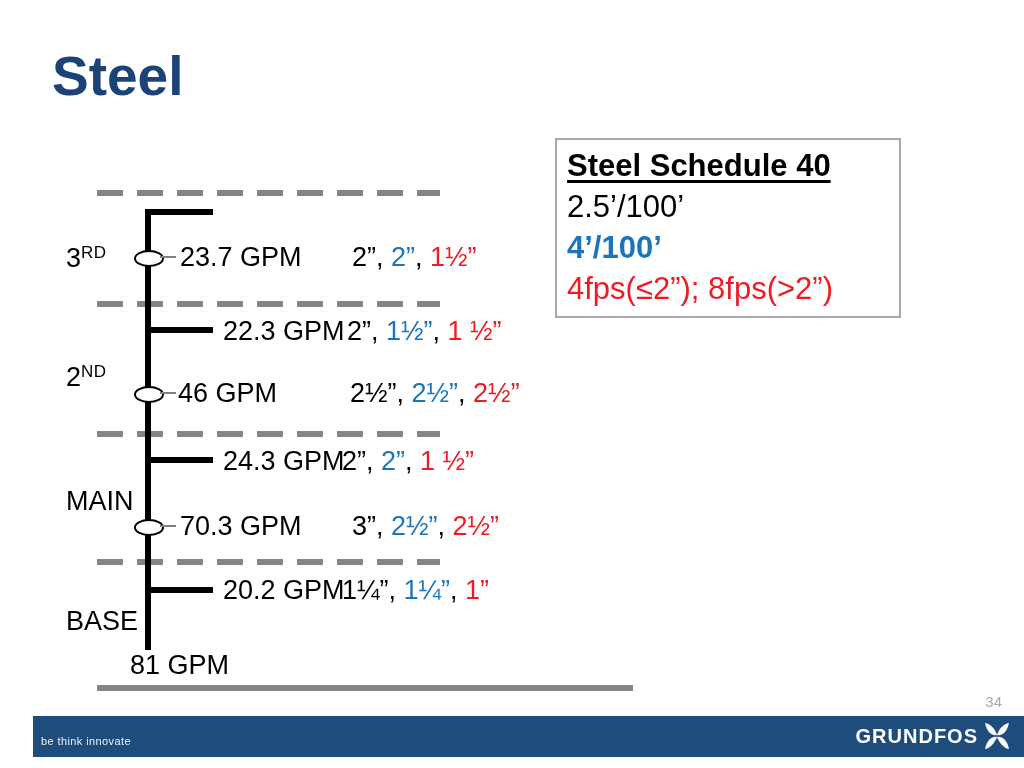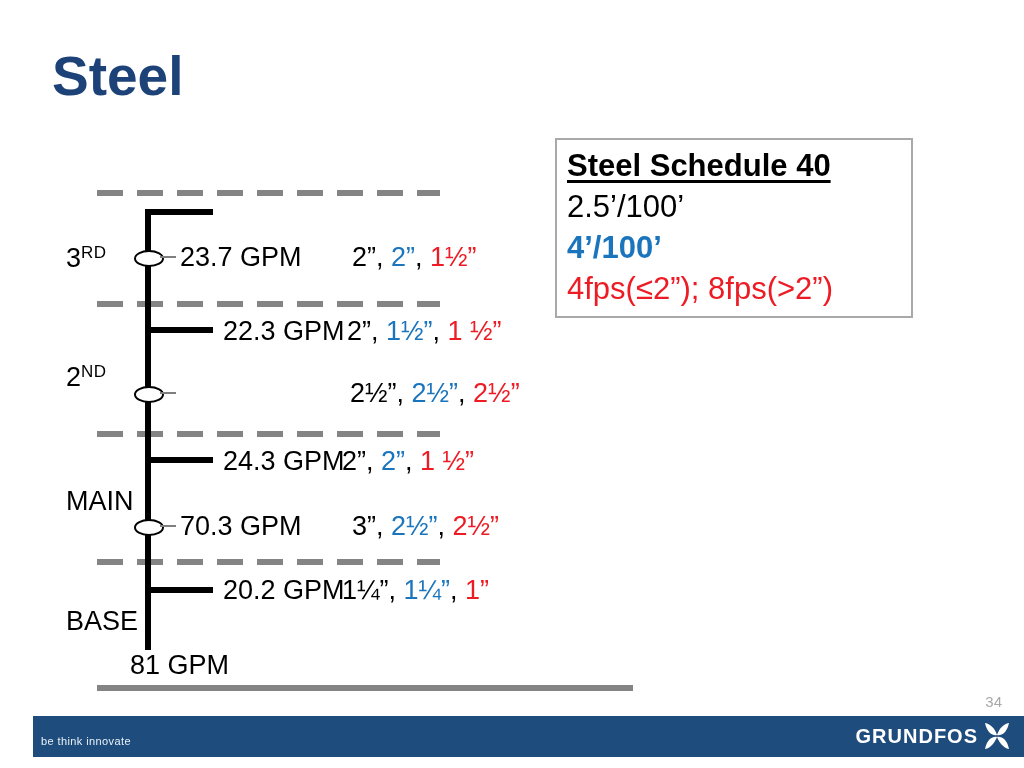--- a/index.html
+++ b/index.html
@@ -8,21 +8,21 @@
     font-family:"Liberation Sans", sans-serif; overflow:hidden; margin:0 auto;
   }
   
   .title{
     position:absolute; left:52px; top:44px; margin:0;
     font-size:55px; font-weight:bold; color:#1D4278; letter-spacing:0px;
   }
   
   .info-box{
     position:absolute; left:555px; top:138px; width:332px;
-    border:2px solid #a9a9a9; background:#ffffff; padding:5px 12px 7px 10px;
+    border:2px solid #a9a9a9; background:#ffffff; padding:5px 0 7px 10px;
   }
   .ib-line{ font-size:31px; line-height:41px; white-space:nowrap;}
   .ib-heading{ font-weight:bold; color:#000000; text-decoration:underline; text-decoration-thickness:3px; text-underline-offset:4px;}
   .ib-black{ color:#000000;}
   .ib-blue{ color:#1B75BC;font-weight:bold;}
   .ib-red{ color:#ED1C24;}
   
   .floor-dash{
     position:absolute; left:97px; width:343px; height:6px;
     background:repeating-linear-gradient(to right,#848484 0px,#848484 26px,transparent 26px,transparent 40px);
@@ -97,20 +97,21 @@
 
     <div class="d-row" style="top:241px">
       <span class="flow" style="left:180px">23.7 GPM</span>
       <span class="sizes" style="left:352px"><span class="sz-black">2”</span><span class="sep">, </span><span class="sz-blue">2”</span><span class="sep">, </span><span class="sz-red">1½”</span></span>
     </div>
     <div class="d-row" style="top:315px">
       <span class="flow" style="left:223px">22.3 GPM</span>
       <span class="sizes" style="left:347px"><span class="sz-black">2”</span><span class="sep">, </span><span class="sz-blue">1½”</span><span class="sep">, </span><span class="sz-red">1 ½”</span></span>
     </div>
     <div class="d-row" style="top:377px">
+      <span class="flow" style="left:178px">46 GPM</span>
       <span class="sizes" style="left:350px"><span class="sz-black">2½”</span><span class="sep">, </span><span class="sz-blue">2½”</span><span class="sep">, </span><span class="sz-red">2½”</span></span>
     </div>
     <div class="d-row" style="top:445px">
       <span class="flow" style="left:223px">24.3 GPM</span>
       <span class="sizes" style="left:342px"><span class="sz-black">2”</span><span class="sep">, </span><span class="sz-blue">2”</span><span class="sep">, </span><span class="sz-red">1 ½”</span></span>
     </div>
     <div class="d-row" style="top:510px">
       <span class="flow" style="left:180px">70.3 GPM</span>
       <span class="sizes" style="left:352px"><span class="sz-black">3”</span><span class="sep">, </span><span class="sz-blue">2½”</span><span class="sep">, </span><span class="sz-red">2½”</span></span>
     </div>

